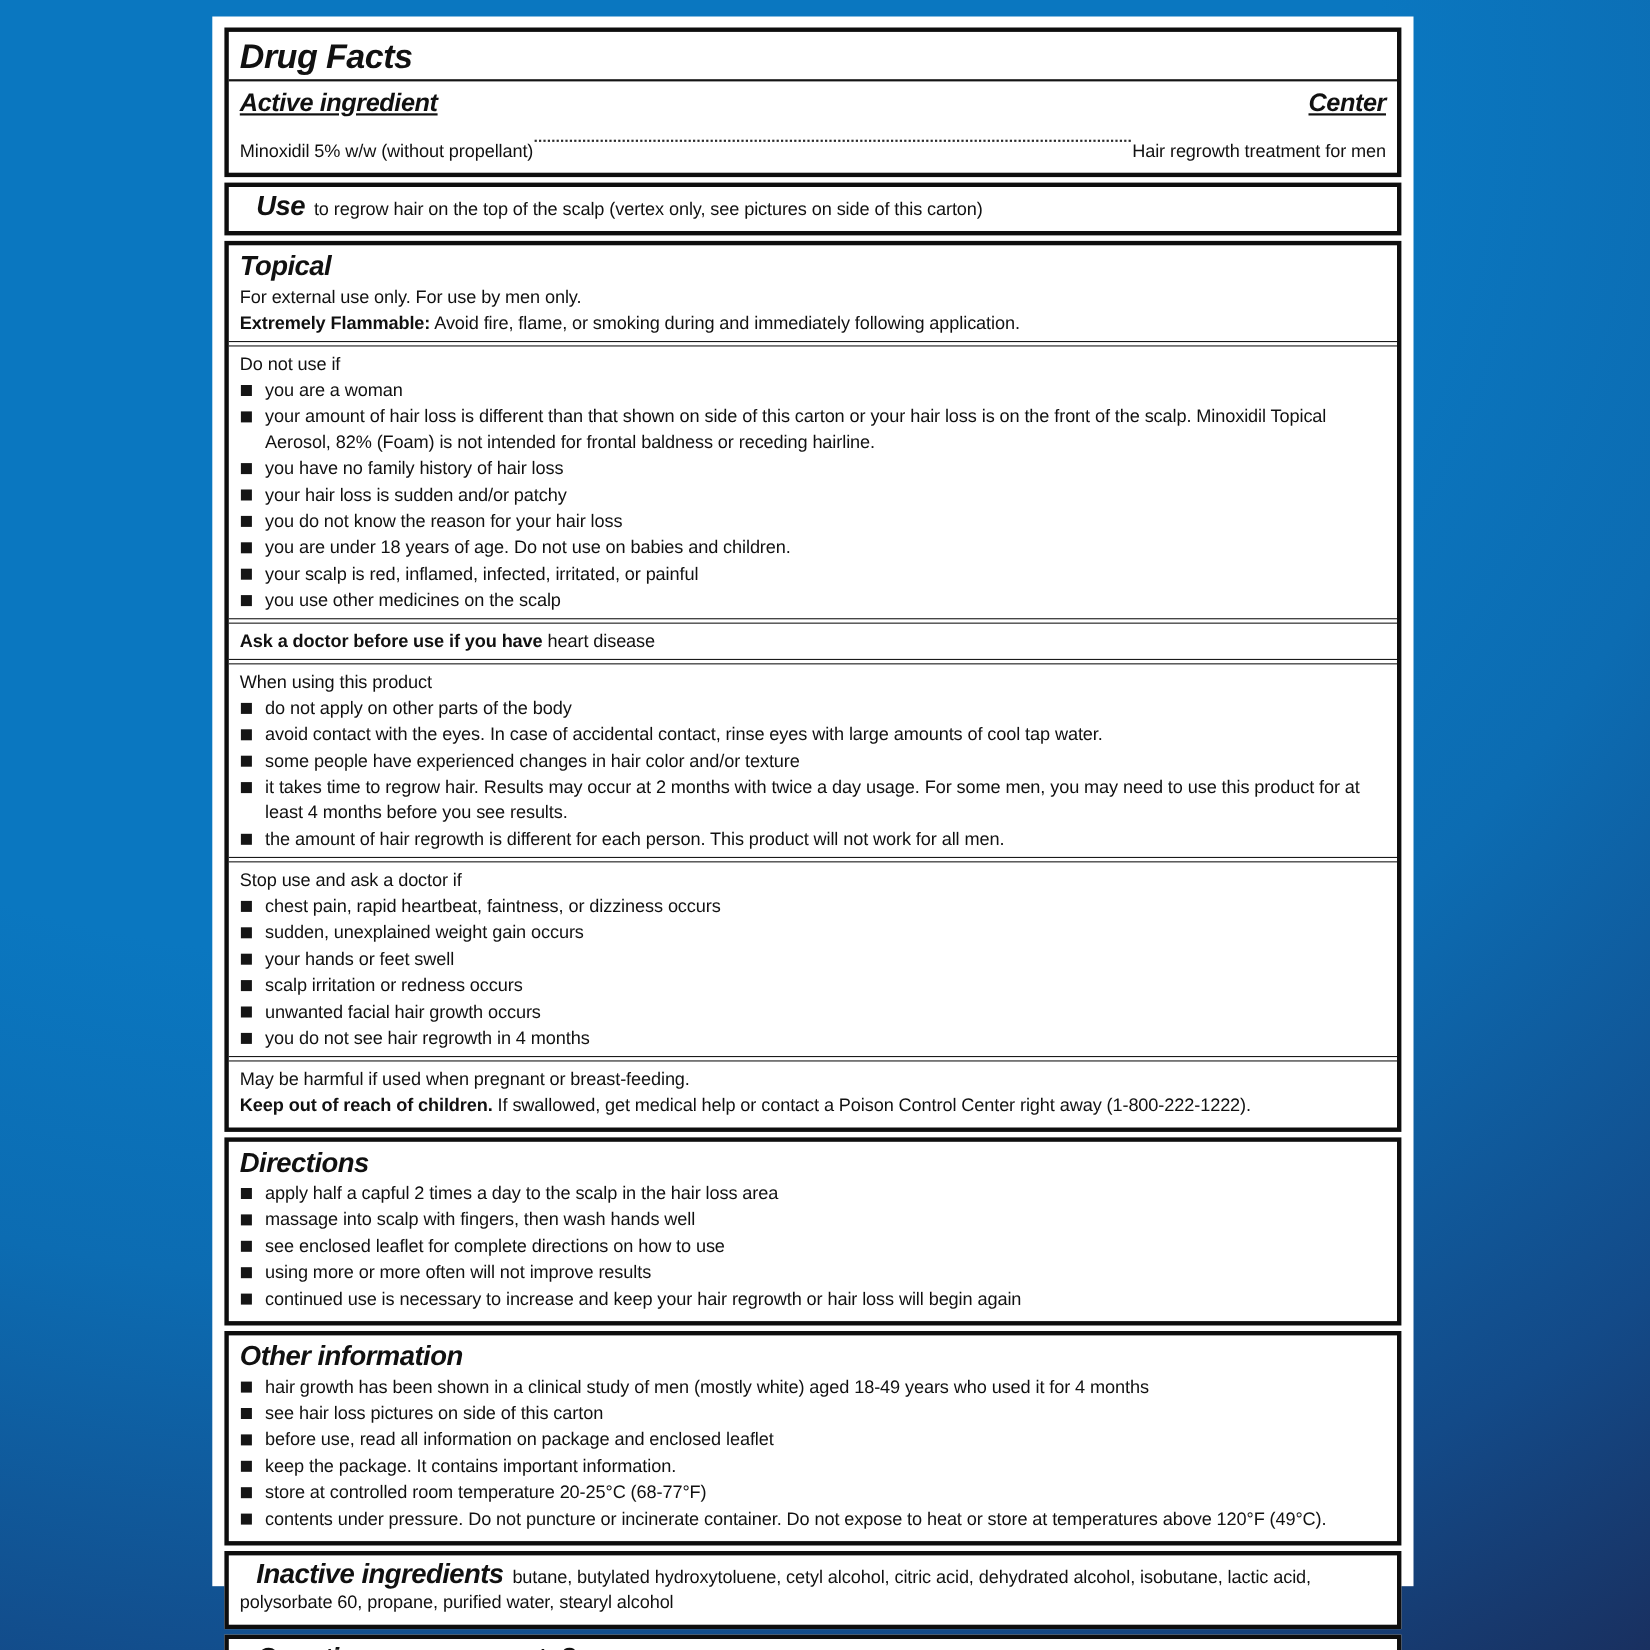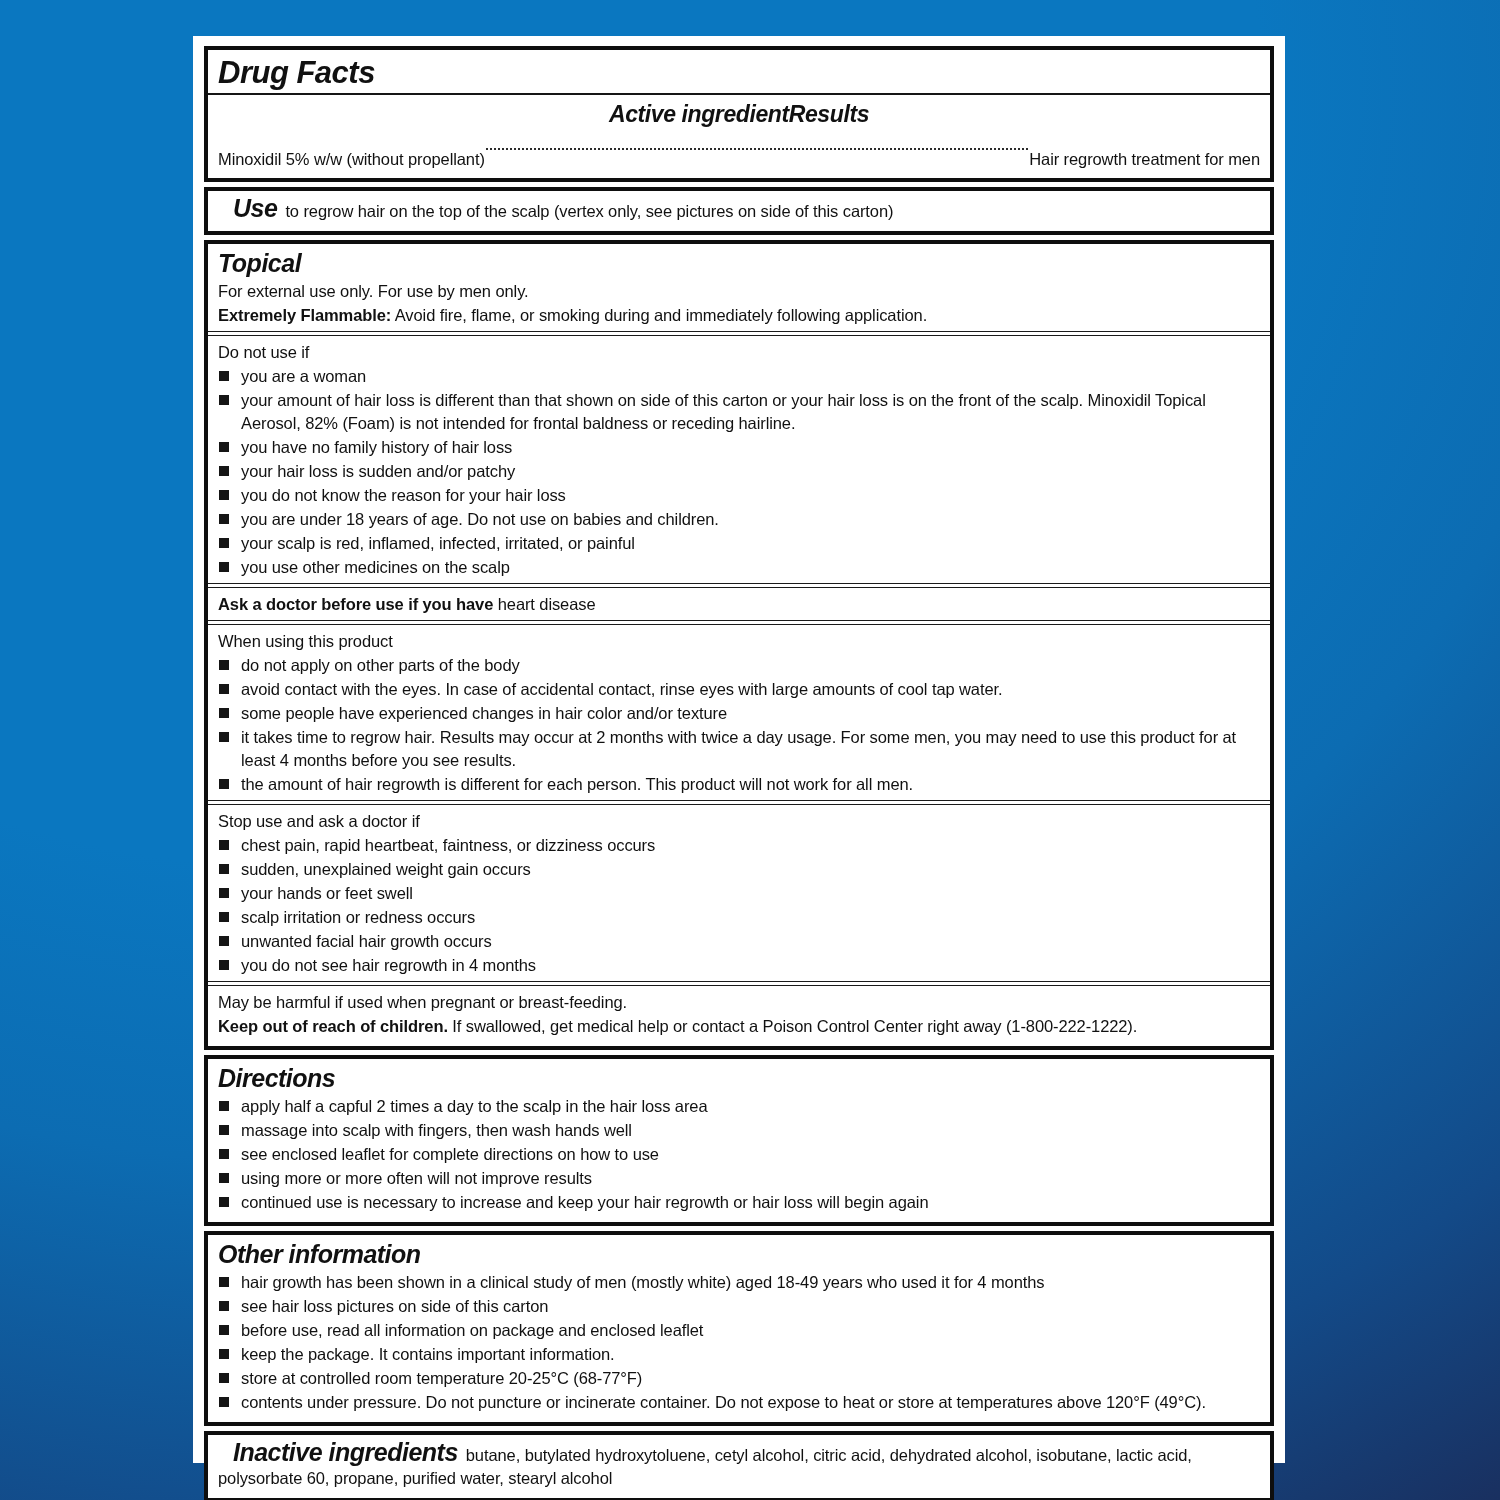--- a/index.html
+++ b/index.html
@@ -3,38 +3,38 @@
 <meta charset="utf-8">
 <style>
   html,body{margin:0;padding:0;}
   body{
     width:1500px;height:1500px;position:relative;overflow:hidden;
     font-family:"Liberation Sans","DejaVu Sans",sans-serif;
     background:radial-gradient(155% 130% at 22% 6%,
       #0a77c0 40%, #0c6cb2 55%, #134a88 75%, #1a2c5a 90%, #141f44 100%);
   }
   .panel{
-    position:absolute;left:193px;top:36px;width:1092px;height:1427px;
+    position:absolute;left:193px;top:15px;width:1092px;height:1427px;
     background:#ffffff;box-sizing:border-box;padding:10px 11px 0;
   }
   .box{
     border:4px solid #0e0e0e;background:#fff;
     padding:4px 10px 7px;margin-bottom:5px;
     color:#111;font-size:16.5px;line-height:23px;letter-spacing:-0.1px;
   }
   .title{
     font-style:italic;font-weight:bold;font-size:31px;line-height:37px;
     margin:0;letter-spacing:-0.5px;
   }
   .thinrule{border-top:2.5px solid #151515;margin:2px -10px 4px;}
   .rule{
     height:3px;border-top:1.5px solid #1a1a1a;border-bottom:1.5px solid #1a1a1a;
     margin:4px -10px 5px;
   }
-  .ai-row{display:flex;justify-content:center;align-items:baseline;}
+  .ai-row{display:flex;justify-content:space-between;align-items:baseline;text-decoration:underline;}
   .h2{font-style:italic;font-weight:bold;font-size:23px;line-height:30px;margin:0;letter-spacing:-0.4px;}
   .leader-row{display:flex;align-items:flex-start;margin-top:19px;}
   .leader-row span{white-space:nowrap;}
   .dots{flex:1 1 auto;border-bottom:2.5px dotted #2b2b2b;margin:0 1px 4px;min-width:20px;}
   .h-section{font-style:italic;font-weight:bold;font-size:25px;line-height:31px;margin:0 0 1px;letter-spacing:-0.5px;}
   .h-inline{font-style:italic;font-weight:bold;font-size:25px;line-height:26px;letter-spacing:-0.5px;margin-right:8px;margin-left:15px;}
   p{margin:0 0 1px;}
   .bold{font-weight:normal;}
   ul{list-style:none;margin:0;padding:0;}
   li{position:relative;padding-left:23px;margin:0 0 1px;}
@@ -46,21 +46,21 @@
 </head>
 <body>
 
 <div class="panel">
 
   <section class="box">
     <h1 class="title">Drug Facts</h1>
     <div class="thinrule"></div>
     <div class="ai-row">
       <span class="h2">Active ingredient</span>
-      <span class="h2">Results</span>
+      <span class="h2">Center</span>
     </div>
     <div class="leader-row">
       <span>Minoxidil 5% w/w (without propellant)</span>
       <span class="dots"></span>
       <span>Hair regrowth treatment for men</span>
     </div>
   </section>
 
   <section class="box">
     <p><span class="h-inline">Use</span><span>to regrow hair on the top of the scalp (vertex only, see pictures on side of this carton)</span></p>

